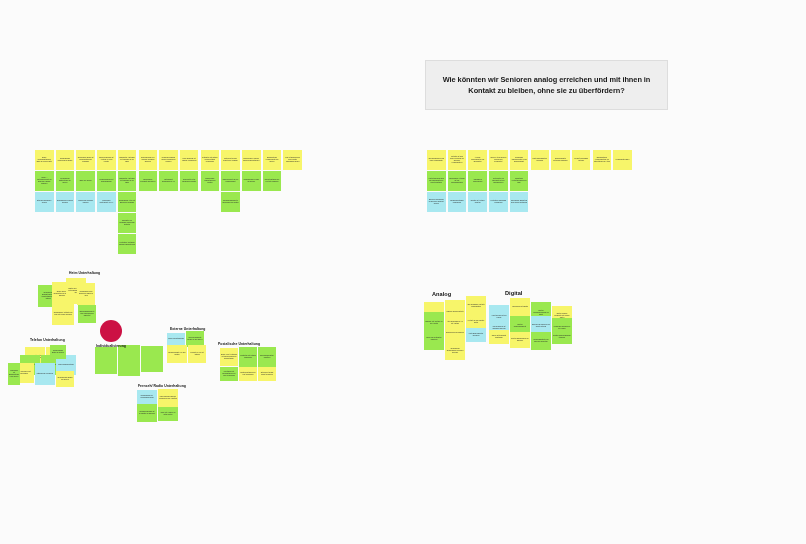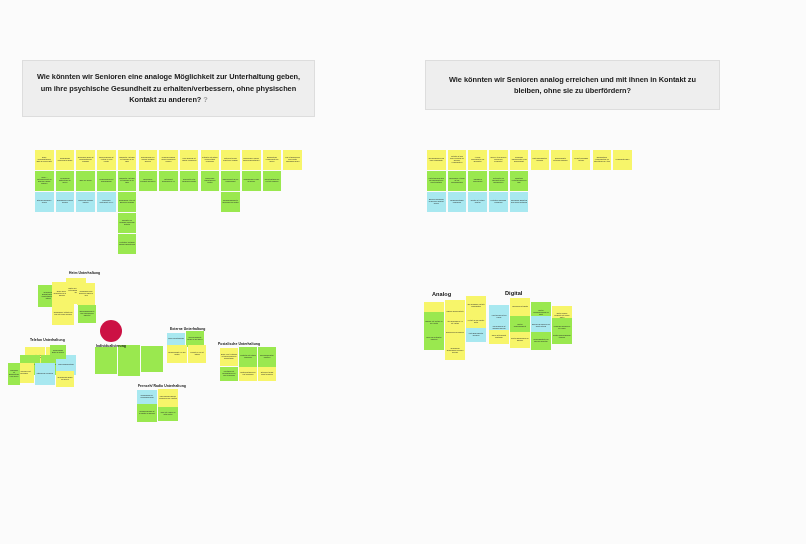--- a/index.html
+++ b/index.html
@@ -25,21 +25,21 @@
   .hmw-text{
     font-size:7.4px;
     font-weight:bold;
     line-height:1.55;
     color:#1a1a1a;
     letter-spacing:-0.05px;
   }
   .hmw-q{color:#9a9a9a;font-weight:bold;}
 
   #hmw-left{left:22px;top:60px;width:293px;height:57px;}
-  #hmw-right{left:425px;top:60px;width:295px;height:50px;}
+  #hmw-right{left:425px;top:60px;width:243px;height:50px;}
 
   
   .note{
     position:absolute;
     box-sizing:border-box;
     overflow:hidden;
     display:flex;align-items:center;justify-content:center;
     text-align:center;
     padding:1px;
   }
@@ -72,25 +72,20 @@
     position:absolute;
     border-radius:50%;
     background:#cc1144;
   }
 </style>
 </head>
 <body>
 
 <div class="canvas">
 
-  <div class="hmw" id="hmw-left">
-    <div class="hmw-text">
-      <span>Wie könnten wir Senioren eine analoge Möglichkeit zur Unterhaltung geben, um ihre psychische Gesundheit zu erhalten/verbessern, ohne physischen Kontakt zu anderen?</span> <span class="hmw-q">?</span>
-    </div>
-  </div>
 
   <div class="hmw" id="hmw-right">
     <div class="hmw-text">Wie könnten wir Senioren analog erreichen und mit ihnen in Kontakt zu bleiben, ohne sie zu überfördern?</div>
   </div>
 
   <div id="grid-left">
       <div class="note n-yellow" style="left: 35px; top: 150px; width: 18.5px; height: 20px;">
         <span>Spiele Gesellschaftsspiele Bingo an dem Fenster</span>
       </div>
       <div class="note n-yellow" style="left: 55.7px; top: 150px; width: 18.5px; height: 20px;">

